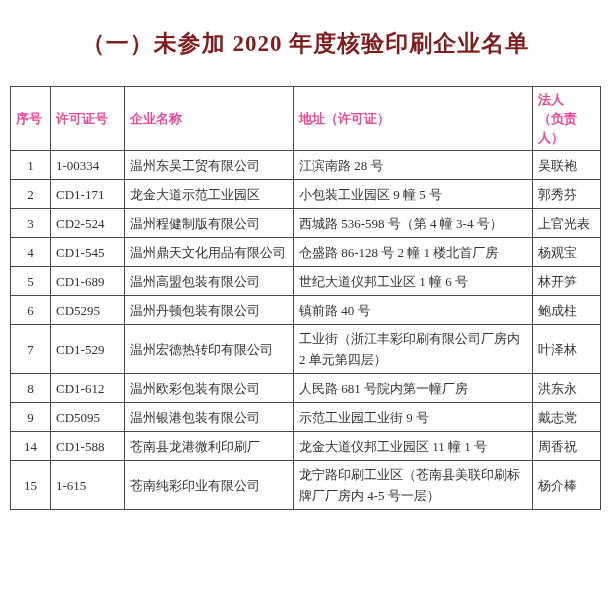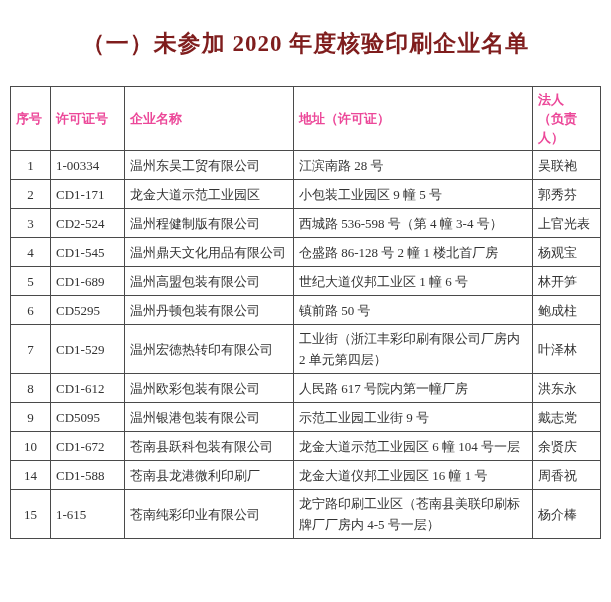--- a/index.html
+++ b/index.html
@@ -128,56 +128,49 @@
           <td class="col-no">5</td>
           <td class="col-license">CD1-689</td>
           <td class="col-company">温州高盟包装有限公司</td>
           <td class="col-address">世纪大道仪邦工业区 1 幢 6 号</td>
           <td class="col-person">林开笋</td>
         </tr>
         <tr>
           <td class="col-no">6</td>
           <td class="col-license">CD5295</td>
           <td class="col-company">温州丹顿包装有限公司</td>
-          <td class="col-address">镇前路 50 号</td>
+          <td class="col-address">镇前路 40 号</td>
           <td class="col-person">鲍成柱</td>
         </tr>
         <tr>
           <td class="col-no">7</td>
           <td class="col-license">CD1-529</td>
           <td class="col-company">温州宏德热转印有限公司</td>
           <td class="col-address">工业街（浙江丰彩印刷有限公司厂房内 2 单元第四层）</td>
           <td class="col-person">叶泽林</td>
         </tr>
         <tr>
           <td class="col-no">8</td>
           <td class="col-license">CD1-612</td>
           <td class="col-company">温州欧彩包装有限公司</td>
-          <td class="col-address">人民路 617 号院内第一幢厂房</td>
+          <td class="col-address">人民路 681 号院内第一幢厂房</td>
           <td class="col-person">洪东永</td>
         </tr>
         <tr>
           <td class="col-no">9</td>
           <td class="col-license">CD5095</td>
           <td class="col-company">温州银港包装有限公司</td>
           <td class="col-address">示范工业园工业街 9 号</td>
           <td class="col-person">戴志党</td>
         </tr>
         <tr>
-          <td class="col-no">10</td>
-          <td class="col-license">CD1-672</td>
-          <td class="col-company">苍南县跃科包装有限公司</td>
-          <td class="col-address">龙金大道示范工业园区 6 幢 104 号一层</td>
-          <td class="col-person">余贤庆</td>
-        </tr>
-        <tr>
           <td class="col-no">14</td>
           <td class="col-license">CD1-588</td>
           <td class="col-company">苍南县龙港微利印刷厂</td>
-          <td class="col-address">龙金大道仪邦工业园区 16 幢 1 号</td>
+          <td class="col-address">龙金大道仪邦工业园区 11 幢 1 号</td>
           <td class="col-person">周香祝</td>
         </tr>
         <tr>
           <td class="col-no">15</td>
           <td class="col-license">1-615</td>
           <td class="col-company">苍南纯彩印业有限公司</td>
           <td class="col-address">龙宁路印刷工业区（苍南县美联印刷标牌厂厂房内 4-5 号一层）</td>
           <td class="col-person">杨介棒</td>
         </tr>
       </tbody>

